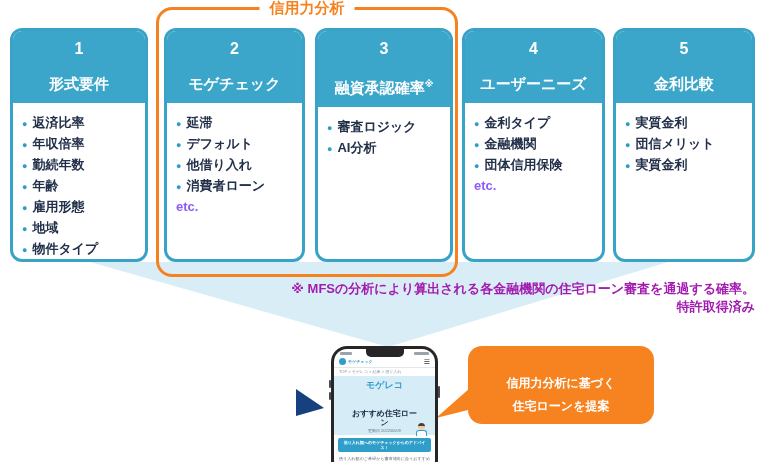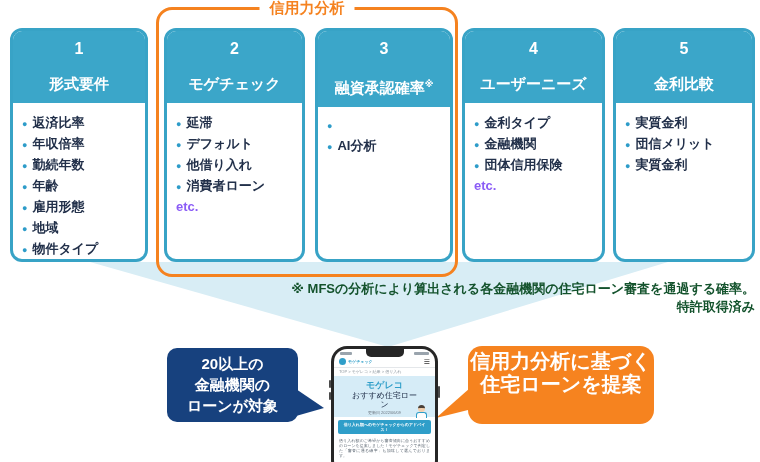--- a/index.html
+++ b/index.html
@@ -30,36 +30,36 @@
   .col-title { font-size:15px; font-weight:bold; line-height:20px; margin-top:15px; white-space:nowrap; }
   .col-title sup { font-size:9px; }
   .col-body  { padding:10px 4px 0 9px; }
   .row  { display:flex; align-items:baseline; font-size:13px; font-weight:600; color:#22304a; line-height:19px; }
   .blt  { color:#2d9cc9; font-size:9px; margin-right:5px; flex:0 0 auto; }
   .etc  { font-size:13px; font-weight:600; color:#8b5cf6; line-height:19px; }
 
   
   .footnote {
     position:absolute; top:280px; right:5px; text-align:right;
-    font-size:13px; font-weight:600; color:#14532d; line-height:18px; white-space:nowrap;
+    font-size:13px; font-weight:600; color:#a21caf; line-height:18px; white-space:nowrap;
   }
 
   
   .bubble { position:absolute; color:#fff; font-weight:bold; text-align:center; box-sizing:border-box; }
   .bubble-navy {
     left:167px; top:348px; width:131px; height:74px; background:#17417e;
     border-radius:10px; font-size:15px; line-height:21px; padding-top:5px;
   }
   .tail-navy {
     position:absolute; left:296px; top:389px; width:28px; height:27px; background:#17417e;
     clip-path:polygon(0 0, 100% 70%, 0 100%);
   }
   .bubble-orange {
     left:468px; top:346px; width:186px; height:78px; background:#f6831f;
-    border-radius:14px; font-size:20px; line-height:23px; padding-top:4px;
+    border-radius:14px; font-size:12px; line-height:23px; padding-top:26px;
   }
   .tail-orange {
     position:absolute; left:436px; top:388px; width:34px; height:30px; background:#f6831f;
     clip-path:polygon(100% 0, 0 100%, 100% 72%);
   }
 
   
   .phone {
     position:absolute; left:331px; top:346px; width:107px; height:130px;
     background:#262626; border-radius:16px; padding:3px; box-sizing:border-box;
@@ -73,21 +73,21 @@
   .status { display:flex; justify-content:space-between; padding:3px 6px 0; }
   .sbar { height:3px; background:#9aa4ad; border-radius:1px; }
   .sbar-l { width:12px; } .sbar-r { width:15px; }
   .p-header { display:flex; align-items:center; padding:3px 5px 2px; border-bottom:1px solid #e4e7ea; }
   .logo-dot { width:7px; height:7px; border-radius:50%; background:#2f9ec9; margin-right:2px; flex:0 0 auto; }
   .logo-text { font-size:4px; color:#2f9ec9; font-weight:bold; white-space:nowrap; }
   .menu { margin-left:auto; font-size:7px; color:#333; line-height:1; }
   .crumb { font-size:4px; color:#8a939b; padding:1px 5px 2px; white-space:nowrap; overflow:hidden; }
   .hero { position:relative; background:#d6ecf7; text-align:center; padding:4px 16px 2px; }
   .hero-app { color:#2f9ec9; font-size:9px; font-weight:bold; line-height:10px; }
-  .hero-title { color:#22304a; font-size:8px; font-weight:normal; line-height:9px; margin-top:1px; }
+  .hero-title { color:#22304a; font-size:8px; font-weight:bold; line-height:9px; margin-top:19px; }
   .hero-date { color:#6b7680; font-size:4px; margin-top:1px; }
   .mascot { position:absolute; right:8px; bottom:-1px; width:12px; height:13px; }
   .m-head { width:7px; height:7px; margin:0 auto; background:#f2cfae; border-radius:50%; border-top:3px solid #4a4038; box-sizing:border-box; }
   .m-body { width:11px; height:6px; margin:0 auto; background:#fdfdfd; border:1px solid #2f9ec9; border-bottom:none; border-radius:3px 3px 0 0; box-sizing:border-box; }
   .banner { background:#2f9ec9; margin:3px 4px 2px; border-radius:2px; color:#fff; font-size:4px; font-weight:bold; text-align:center; padding:2px 3px; line-height:5px; }
   .p-body { font-size:4px; color:#5a6570; padding:2px 5px; line-height:5px; text-align:justify; }
 </style>
 </head>
 <body>
 
@@ -166,20 +166,21 @@
   </div>
 
   <div class="col" style="left:315px;width:138px;">
     <div class="col-header">
       <div class="col-num">3</div>
       <div class="col-title"><span>融資承認確率</span><sup>※</sup></div>
     </div>
     <div class="col-body">
       <div class="row">
           <span class="blt">●</span>
+          <span>審査ロジック</span>
         </div>
       <div class="row">
           <span class="blt">●</span>
           <span>AI分析</span>
         </div>
     </div>
   </div>
 
   <div class="col" style="left:462px;width:143px;">
     <div class="col-header">
@@ -222,25 +223,20 @@
           <span>実質金利</span>
         </div>
     </div>
   </div>
 
   <div class="footnote">
     <div>※ MFSの分析により算出される各金融機関の住宅ローン審査を通過する確率。</div>
     <div>特許取得済み</div>
   </div>
 
-  <div class="bubble bubble-navy">
-    <div>20以上の</div>
-    <div>金融機関の</div>
-    <div>ローンが対象</div>
-  </div>
   <div class="tail-navy"></div>
 
   <div class="bubble bubble-orange">
     <div>信用力分析に基づく</div>
     <div>住宅ローンを提案</div>
   </div>
   <div class="tail-orange"></div>
 
   <div class="phone">
     <div class="phone-btn pb1"></div>

